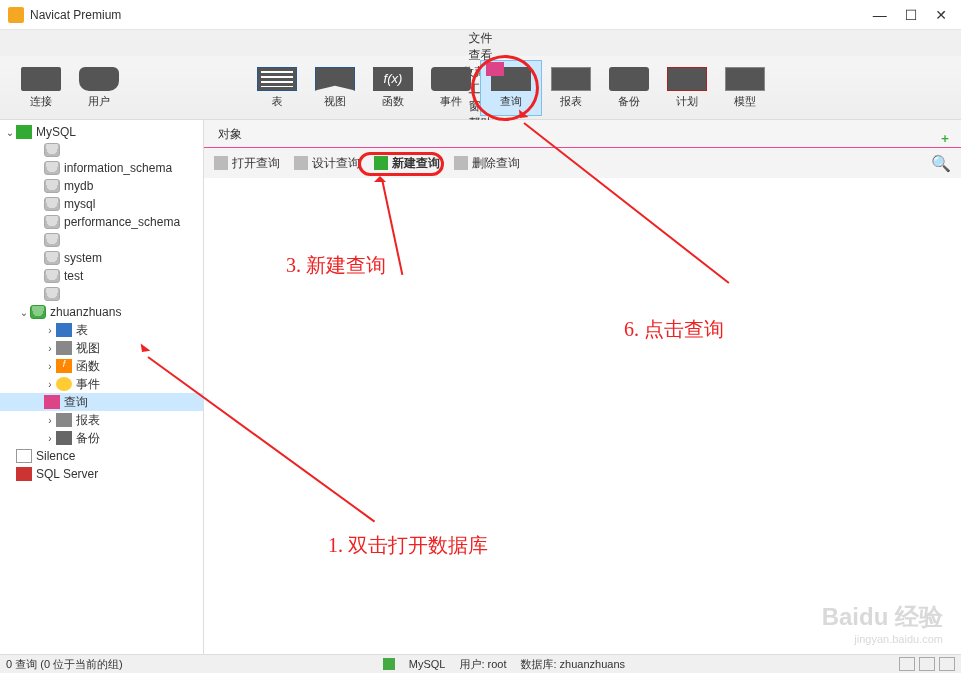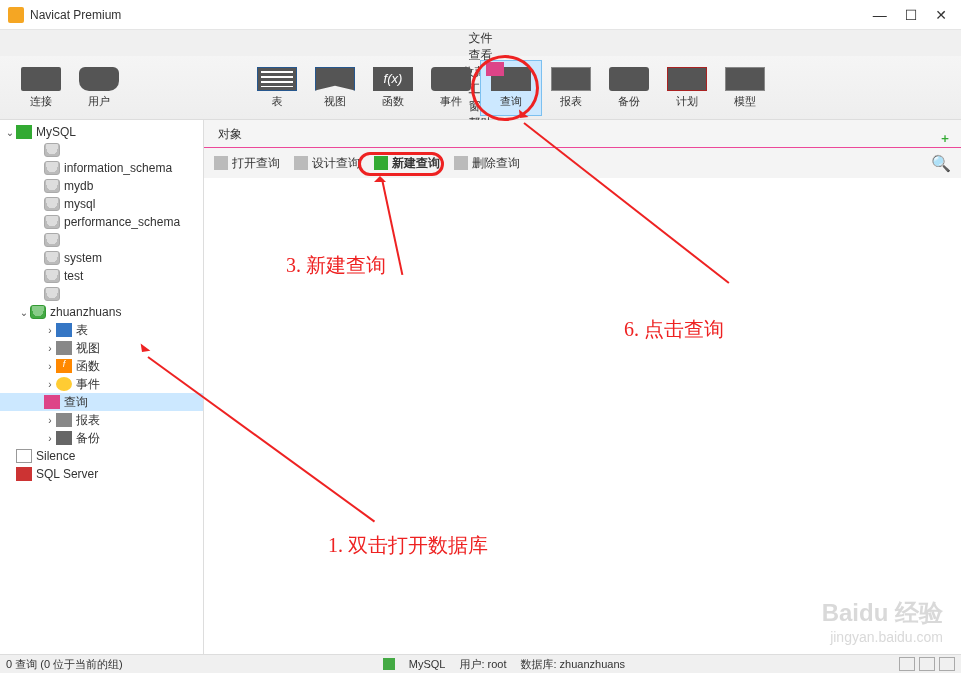--- a/index.html
+++ b/index.html
@@ -66,21 +66,21 @@
 .statusbar .mid { margin-left: 260px; display:flex; gap:14px; align-items:center; }
 .statusbar .mid .green-sq { width:12px; height:12px; background:#4a4; }
 .statusbar .right-icons { margin-left: auto; display:flex; gap:4px; }
 .statusbar .right-icons span { width:16px; height:14px; border:1px solid #aaa; }
 
 .annotation { position:absolute; font-size:20px; color:#e22; font-family: "SimSun", serif; pointer-events:none; }
 .red-circle { position:absolute; border:3px solid #e22; border-radius:50%; pointer-events:none; }
 .red-line { position:absolute; background:#e22; height:2px; transform-origin: left center; pointer-events:none; }
 .red-arrowhead { position:absolute; width:0; height:0; border:6px solid transparent; pointer-events:none; }
 .watermark { position:absolute; right:18px; bottom:28px; color:rgba(180,180,180,0.5); font-size:24px; font-weight:bold; pointer-events:none; text-align:right; }
-.watermark .small { font-size:14px; font-weight:normal; display:block; }
+.watermark .small { font-size:11px; font-weight:normal; display:block; }
 </style>
 </head>
 <body>
 
 <div class="titlebar">
   <div class="logo"></div>
   <div class="title">Navicat Premium</div>
   <div class="winbtns">
     <span>—</span>
     <span>☐</span>

